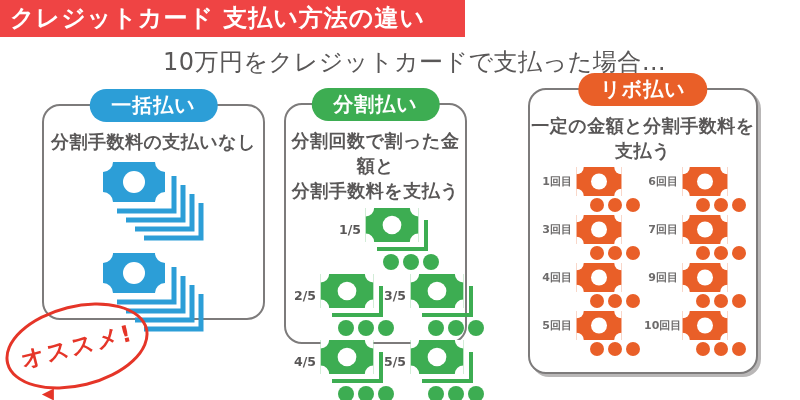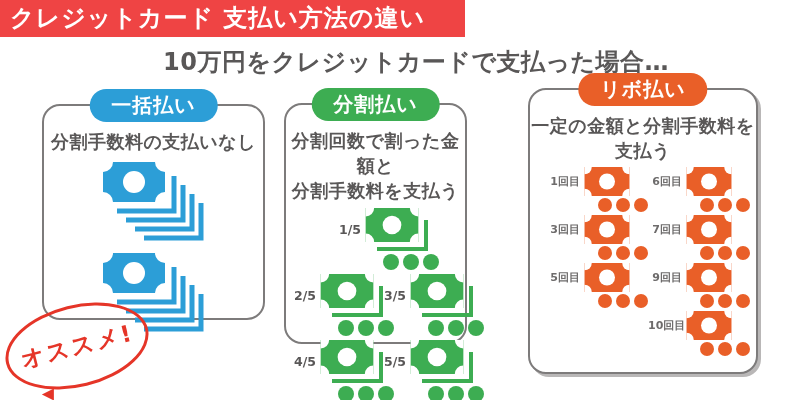--- a/index.html
+++ b/index.html
@@ -11,21 +11,21 @@
   }
   
   .title-bar{
     position:absolute;left:0;top:0;width:465px;height:37px;
     background:#ef4444;color:#ffffff;
     font-size:24px;font-weight:bold;line-height:37px;
     padding-left:10px;box-sizing:border-box;letter-spacing:1px;white-space:nowrap;
   }
   .subtitle{
     position:absolute;left:163px;top:46px;
-    font-size:24px;font-weight:bold;color:#595757;white-space:nowrap;letter-spacing:.5px;
+    font-size:24px;font-weight:normal;color:#595757;white-space:nowrap;letter-spacing:.5px;
   }
   
   .panel{
     position:absolute;background:#fff;
     border:2px solid #7d7b7b;border-radius:18px;box-sizing:border-box;
   }
   #panel-lump{left:42px;top:104px;width:223px;height:216px;}
   #panel-split{left:284px;top:103px;width:183px;height:241px;}
   #panel-revolving{left:528px;top:88px;width:230px;height:286px;box-shadow:3px 3px 0 #b9b7b7;}
   .badge{
@@ -54,21 +54,21 @@
   .split-grid{
     display:grid;grid-template-columns:1fr 1fr;
     padding:4px 8px 0 8px;row-gap:4px;
   }
   .cash-item{display:grid;align-items:center;}
   .split-grid .cash-item{grid-template-columns:26px auto;justify-self:center;}
   .split-grid .cash-item.span2{grid-column:1/3;}
   .cash-label{font-size:12.5px;font-weight:bold;color:#595757;text-align:right;padding-right:4px;white-space:nowrap;}
   .split-grid .coins{grid-column:2;margin-top:2px;transform:translateX(18px);}
   
-  .revo-grid{display:grid;grid-template-columns:1fr 1fr;padding:4px 6px 0 16px;}
+  .revo-grid{display:grid;grid-template-columns:1fr 1fr;padding:4px 6px 0 8px;}
   .revo-col{display:flex;flex-direction:column;}
   .revo-grid .cash-item{grid-template-columns:38px auto;margin-bottom:3px;}
   .revo-grid .cash-label{font-size:11px;color:#6e6c6c;font-weight:bold;}
   .revo-grid .coins{grid-column:2;margin-top:2px;transform:translateX(14px);}
   
   .stamp{
     position:absolute;left:4px;top:305px;width:140px;height:76px;
     transform:rotate(-14deg);z-index:5;
     border:3.5px solid #e53528;border-radius:50%;
     display:flex;align-items:center;justify-content:center;background:transparent;
@@ -227,20 +227,31 @@
         <svg class="note-orange" width="46" height="29" viewBox="0 0 46 29">
             <use href="#sym-note" width="46" height="29"></use>
           </svg>
         <div class="coins">
             <span class="coin orange"></span>
             <span class="coin orange"></span>
             <span class="coin orange"></span>
           </div>
       </div>
       <div class="cash-item">
+        <span class="cash-label">4回目</span>
+        <svg class="note-orange" width="46" height="29" viewBox="0 0 46 29">
+            <use href="#sym-note" width="46" height="29"></use>
+          </svg>
+        <div class="coins">
+            <span class="coin orange"></span>
+            <span class="coin orange"></span>
+            <span class="coin orange"></span>
+          </div>
+      </div>
+      <div class="cash-item">
         <span class="cash-label">5回目</span>
         <svg class="note-orange" width="46" height="29" viewBox="0 0 46 29">
             <use href="#sym-note" width="46" height="29"></use>
           </svg>
         <div class="coins">
             <span class="coin orange"></span>
             <span class="coin orange"></span>
             <span class="coin orange"></span>
           </div>
       </div>

